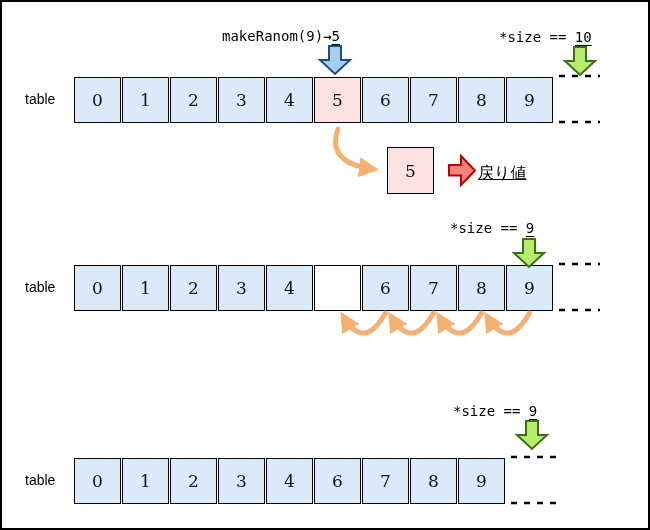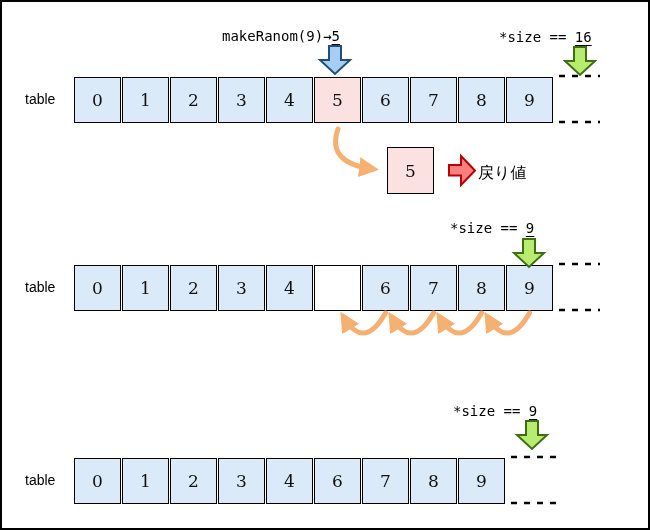--- a/index.html
+++ b/index.html
@@ -22,38 +22,38 @@
   .dash{stroke:#000;stroke-width:2.4;stroke-dasharray:6 7;}
   .blockarrow{stroke-width:2;}
 </style>
 </head>
 <body>
 
 <div class="frame">
 
   <div class="abs mono" style="left:220px;top:26px;"><span>makeRanom(9)→</span><span class="u">5</span></div>
 
-  <div class="abs mono" style="left:497px;top:27px;"><span>*size == </span><span class="u">16</span></div>
+  <div class="abs mono" style="left:497px;top:27px;"><span>*size == </span><span class="u">10</span></div>
 
   <div class="tbl-label" style="left:23px;top:89px;">table</div>
   <div class="row" style="left:72px;top:75px;">
     <div class="cell">0</div>
     <div class="cell">1</div>
     <div class="cell">2</div>
     <div class="cell">3</div>
     <div class="cell">4</div>
     <div class="cell pink">5</div>
     <div class="cell">6</div>
     <div class="cell">7</div>
     <div class="cell">8</div>
     <div class="cell">9</div>
   </div>
 
   <div class="valbox" style="left:385px;top:145px;">5</div>
-  <div class="cjk" style="left:476px;top:161px;">戻り値</div>
+  <div class="cjk" style="left:476px;top:161px;text-decoration:underline;">戻り値</div>
 
   <div class="abs mono" style="left:448px;top:218px;"><span>*size == </span><span class="u">9</span></div>
 
   <div class="tbl-label" style="left:23px;top:277px;">table</div>
   <div class="row" style="left:72px;top:263px;">
     <div class="cell">0</div>
     <div class="cell">1</div>
     <div class="cell">2</div>
     <div class="cell">3</div>
     <div class="cell">4</div>

